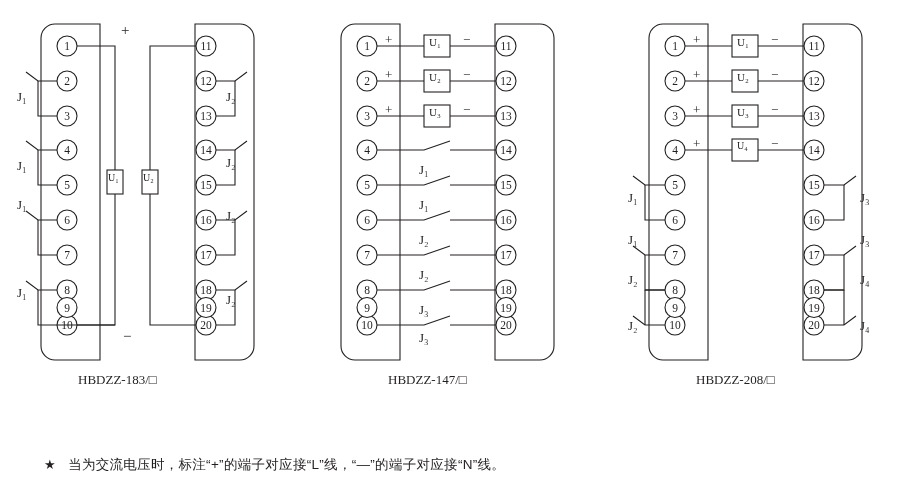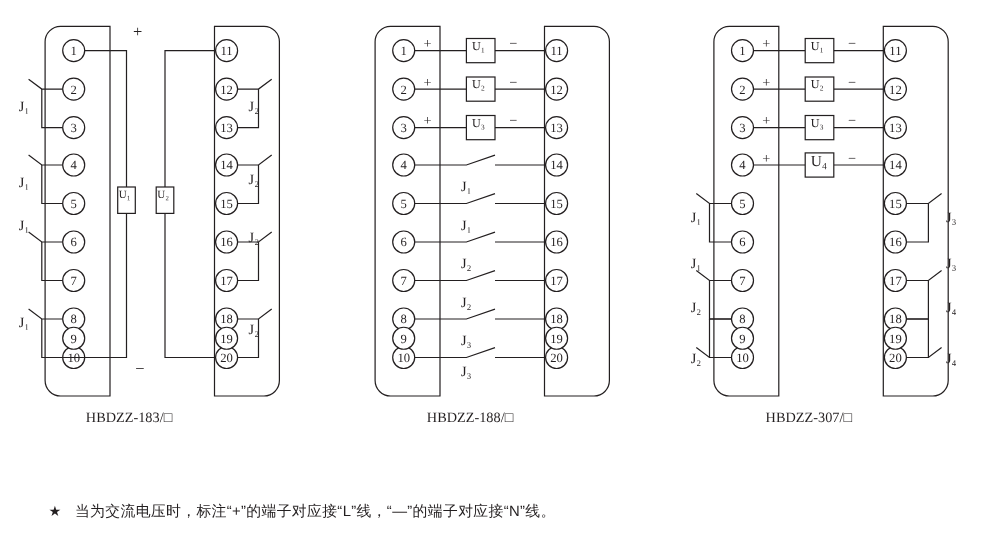--- a/index.html
+++ b/index.html
@@ -553,22 +553,22 @@
       <text x="367" y="311.5" text-anchor="middle" font-size="11.5" font-family="Liberation Serif, serif" fill="#231f20">9</text>
       <circle cx="506" cy="307.5" r="10" fill="#fff" stroke="#231f20" stroke-width="1.1"></circle>
       <text x="506" y="311.5" text-anchor="middle" font-size="11.5" font-family="Liberation Serif, serif" fill="#231f20">19</text>
       <circle cx="675" cy="307.5" r="10" fill="#fff" stroke="#231f20" stroke-width="1.1"></circle>
       <text x="675" y="311.5" text-anchor="middle" font-size="11.5" font-family="Liberation Serif, serif" fill="#231f20">9</text>
       <circle cx="814" cy="307.5" r="10" fill="#fff" stroke="#231f20" stroke-width="1.1"></circle>
       <text x="814" y="311.5" text-anchor="middle" font-size="11.5" font-family="Liberation Serif, serif" fill="#231f20">19</text>
     </svg>
 
 <div class="cap" style="left:78px;top:372px;">HBDZZ-183/□</div>
-<div class="cap" style="left:388px;top:372px;">HBDZZ-188/□</div>
-<div class="cap" style="left:696px;top:372px;">HBDZZ-307/□</div>
+<div class="cap" style="left:388px;top:372px;">HBDZZ-147/□</div>
+<div class="cap" style="left:696px;top:372px;">HBDZZ-208/□</div>
 
 <div class="cap" style="left:108px;top:172px;font-size:10px;">U₁</div>
 <div class="cap" style="left:143px;top:172px;font-size:10px;">U₂</div>
 <div class="cap" style="left:121px;top:22px;font-size:15px;">+</div>
 <div class="cap" style="left:123px;top:328px;font-size:15px;">−</div>
 
 <div class="cap" style="left:17px;top:89px;">J₁</div>
 <div class="cap" style="left:17px;top:158px;">J₁</div>
 <div class="cap" style="left:17px;top:197px;">J₁</div>
 <div class="cap" style="left:17px;top:285px;">J₁</div>
@@ -589,21 +589,21 @@
 <div class="cap" style="left:419px;top:162px;">J₁</div>
 <div class="cap" style="left:419px;top:197px;">J₁</div>
 <div class="cap" style="left:419px;top:232px;">J₂</div>
 <div class="cap" style="left:419px;top:267px;">J₂</div>
 <div class="cap" style="left:419px;top:302px;">J₃</div>
 <div class="cap" style="left:419px;top:330px;">J₃</div>
 
 <div class="cap" style="left:737px;top:36px;font-size:11px;">U₁</div>
 <div class="cap" style="left:737px;top:71px;font-size:11px;">U₂</div>
 <div class="cap" style="left:737px;top:106px;font-size:11px;">U₃</div>
-<div class="cap" style="left:737px;top:140px;font-size:14px;">U₄</div>
+<div class="cap" style="left:737px;top:140px;font-size:10px;">U₄</div>
 <div class="cap" style="left:693px;top:32px;">+</div>
 <div class="cap" style="left:693px;top:67px;">+</div>
 <div class="cap" style="left:693px;top:102px;">+</div>
 <div class="cap" style="left:693px;top:136px;">+</div>
 <div class="cap" style="left:771px;top:32px;">−</div>
 <div class="cap" style="left:771px;top:67px;">−</div>
 <div class="cap" style="left:771px;top:102px;">−</div>
 <div class="cap" style="left:771px;top:136px;">−</div>
 <div class="cap" style="left:628px;top:190px;">J₁</div>
 <div class="cap" style="left:628px;top:232px;">J₁</div>

